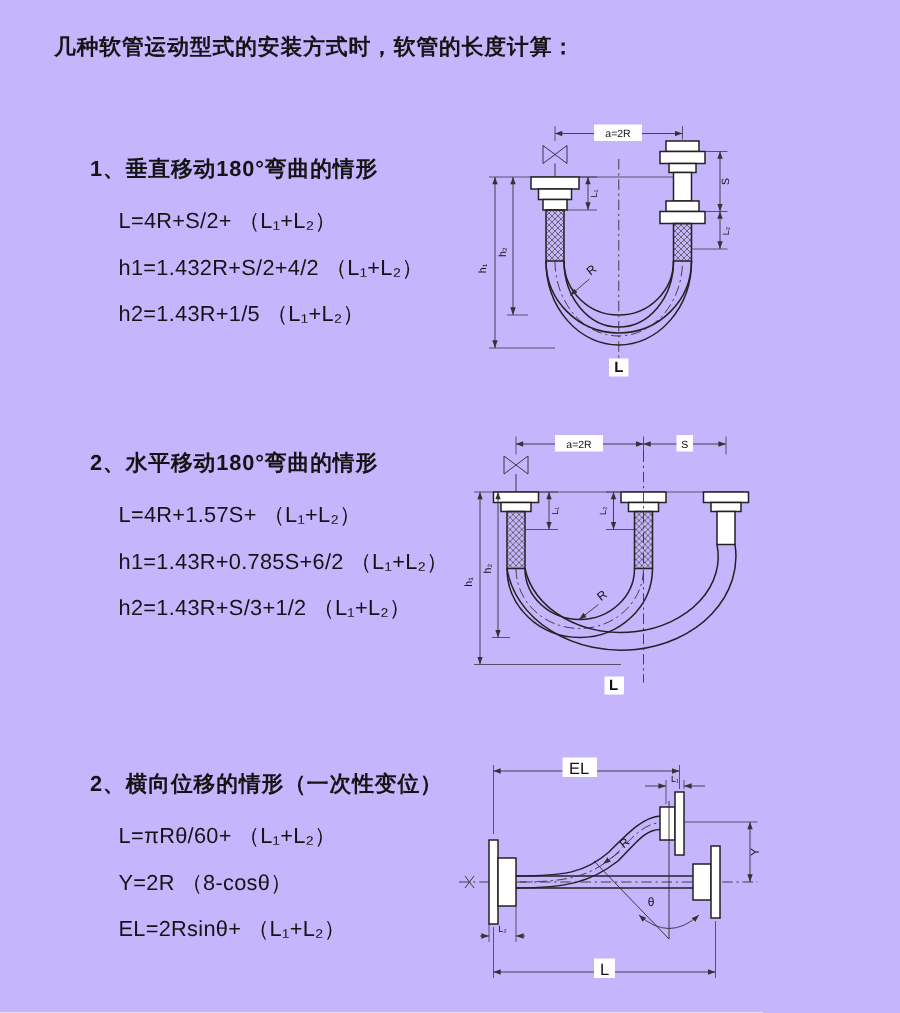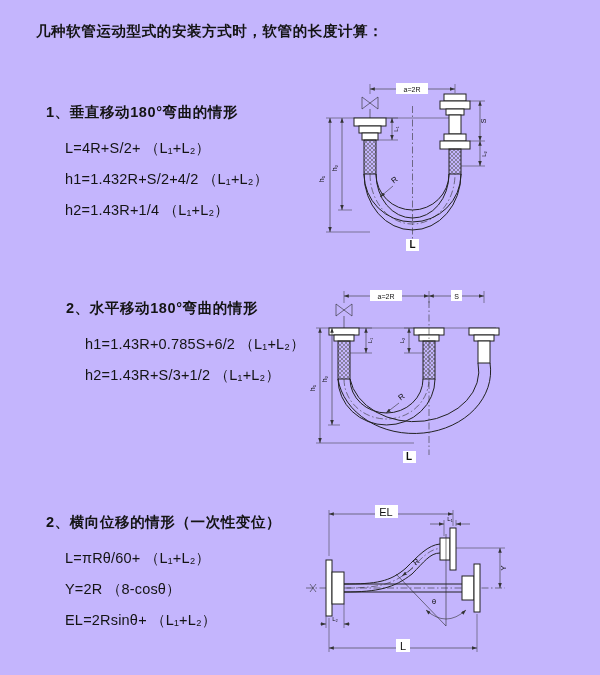--- a/index.html
+++ b/index.html
@@ -1,20 +1,20 @@
 <!DOCTYPE html>
 <html><head>
 <meta charset="utf-8">
 <style>
   html,body{margin:0;padding:0;background:#ffffff;}
   .page{position:relative;width:600px;height:675px;background:#c4b5fd;overflow:hidden;
         font-family:"Liberation Sans","DejaVu Sans",sans-serif;color:#141414;padding-left:18px;}
   .title{position:absolute;left:36px;top:22px;font-size:14.5px;font-weight:700;letter-spacing:.6px;}
-  .section{position:absolute;left:46px;}
-  .sec1{top:103px;} .sec2{top:299px;margin-left:20px;} .sec3{top:513px;}
+  .section{position:absolute;left:60px;}
+  .sec1{top:103px;} .sec2{top:299px;} .sec3{top:513px;}
   .heading{font-size:14.5px;font-weight:700;letter-spacing:.6px;margin:0 0 11px 0;white-space:nowrap;}
   .formulas{margin:0;padding:0 0 0 19px;list-style:none;}
   .formula{font-size:14.5px;line-height:31px;letter-spacing:.2px;white-space:nowrap;}
   .diagram{position:absolute;}
   .d1{left:312px;top:76px;} .d2{left:306px;top:283px;} .d3{left:298px;top:500px;}
   svg{display:block;}
   svg text{font-family:"Liberation Sans","DejaVu Sans",sans-serif;fill:#111;}
   .geo{stroke:#222;stroke-width:1;fill:none;}
   .geo-thin{stroke:#2a2a2a;stroke-width:.6;fill:none;}
   .ext{stroke:#333;stroke-width:.5;fill:none;}
@@ -28,27 +28,28 @@
 
 <div class="page">
 
   <div class="title">几种软管运动型式的安装方式时，软管的长度计算：</div>
 
   <div class="section sec1">
     <div class="heading">1、垂直移动180°弯曲的情形</div>
     <ul class="formulas">
       <li class="formula">L=4R+S/2+ （L₁+L₂）</li>
       <li class="formula">h1=1.432R+S/2+4/2 （L₁+L₂）</li>
-      <li class="formula">h2=1.43R+1/4 （L₁+L₂）</li>
+      <li class="formula">h2=1.43R+1/5 （L₁+L₂）</li>
     </ul>
   </div>
 
   <div class="section sec2">
     <div class="heading">2、水平移动180°弯曲的情形</div>
     <ul class="formulas">
+      <li class="formula">L=4R+1.57S+ （L₁+L₂）</li>
       <li class="formula">h1=1.43R+0.785S+6/2 （L₁+L₂）</li>
       <li class="formula">h2=1.43R+S/3+1/2 （L₁+L₂）</li>
     </ul>
   </div>
 
   <div class="section sec3">
     <div class="heading">2、横向位移的情形（一次性变位）</div>
     <ul class="formulas">
       <li class="formula">L=πRθ/60+ （L₁+L₂）</li>
       <li class="formula">Y=2R （8-cosθ）</li>

